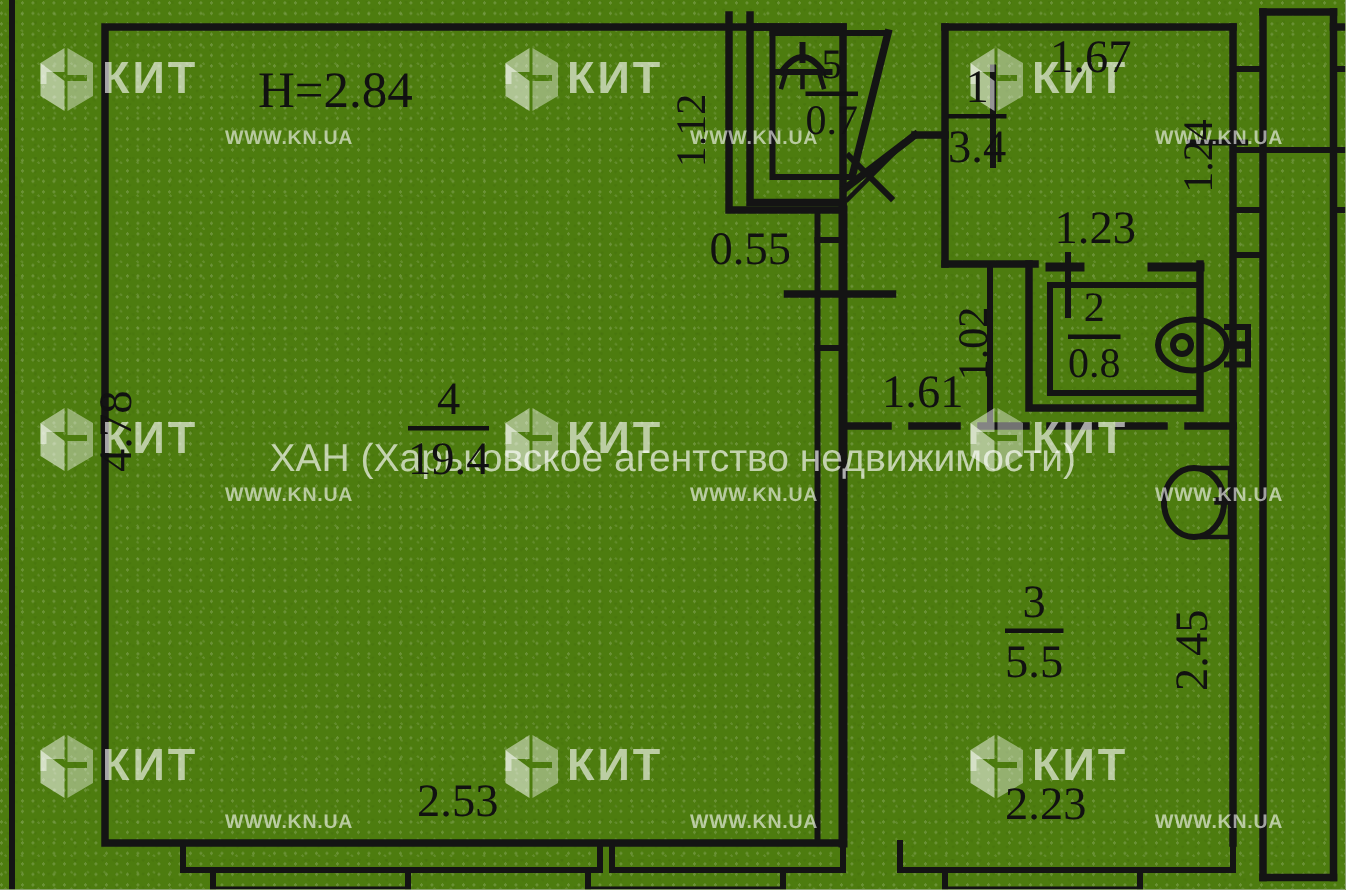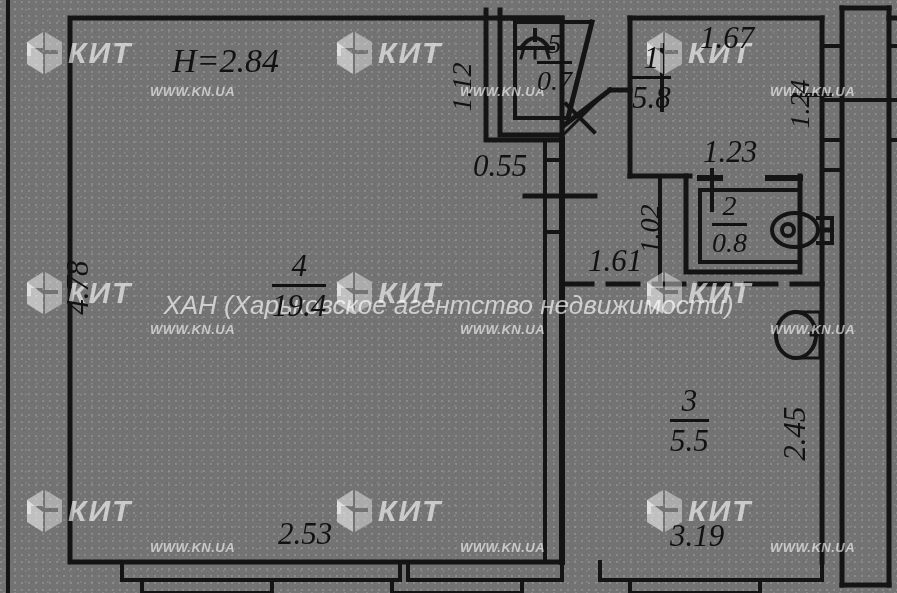--- a/index.html
+++ b/index.html
@@ -5,23 +5,22 @@
   * { box-sizing: border-box; }
   html, body {
     margin: 0; padding: 0;
     background: #b9bdbc;
     font-family: "Liberation Serif", serif;
   }
   #plan {
     position: relative;
     width: 897px;
     height: 593px;
-    background: #737373;
+    background: #4d7c0f;
     overflow: hidden;
-    font-style: italic;
   }
 
   
   .grain {
     position: absolute; inset: 0;
     pointer-events: none;
     opacity: .30;
     background-image:
       radial-gradient(circle at 13% 27%, rgba(255,255,255,.55) 0 1px, transparent 1px),
       radial-gradient(circle at 61% 72%, rgba(0,0,0,.13) 0 1px, transparent 1px),
@@ -320,34 +319,34 @@
   <div class="lbl dim" style="left:473px; top:150px;text-align:center;">0.55</div>
 
   <div class="lbl dim" style="left:588px; top:245px;">1.61</div>
 
   <div class="lbl dim-s vert" style="left:650px; top:215px; width:100px; text-align:center; margin-left:-50px;">1.02</div>
 
   <div class="lbl dim" style="left:700px; top:22px;">1.67</div>
 
   <div class="room" style="left:632px; top:42px;">
     <span class="num">1</span>
-    <span class="area">5.8</span>
+    <span class="area">3.4</span>
   </div>
 
   <div class="lbl dim-s vert" style="left:800px; top:90px; width:100px; text-align:center; margin-left:-50px;">1.24</div>
 
   <div class="lbl dim" style="left:703px; top:136px;">1.23</div>
 
   <div class="room small" style="left:712px; top:192px;">
     <span class="num">2</span>
     <span class="area">0.8</span>
   </div>
 
   <div class="room" style="left:670px; top:385px;">
     <span class="num">3</span>
     <span class="area">5.5</span>
   </div>
 
   <div class="lbl dim vert" style="left:794px; top:418px; width:100px; text-align:center; margin-left:-50px;">2.45</div>
 
-  <div class="lbl dim" style="left:670px; top:520px;">3.19</div>
+  <div class="lbl dim" style="left:670px; top:520px;">2.23</div>
 
 </div>
 
 </body></html>

